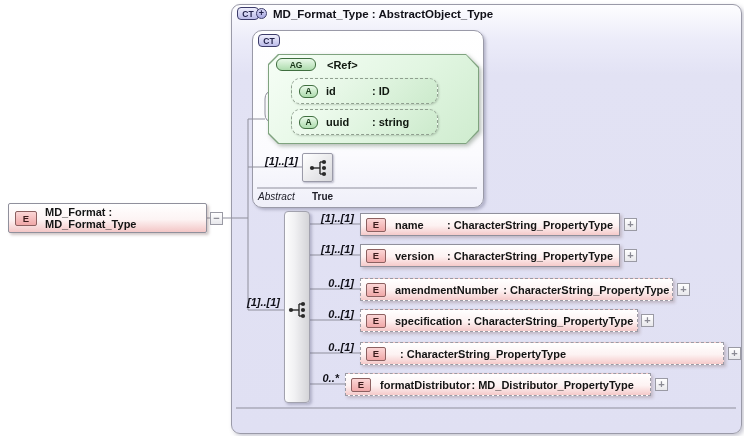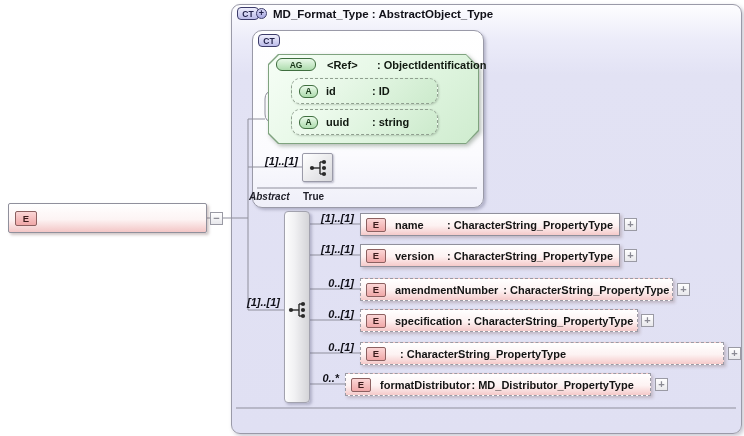--- a/index.html
+++ b/index.html
@@ -115,21 +115,20 @@
     <span class="badge badge-ct">CT</span>
   </div>
 
   <div class="abs ag-shape">
     <div class="ag-border"></div>
     <div class="ag-fill"></div>
   </div>
   <div class="abs ag-head">
     <span class="badge badge-ag">AG</span>
     <span class="ag-name">&lt;Ref&gt;</span>
-    <span class="etype">: ObjectIdentification</span>
   </div>
 
   <div class="abs attr-box" style="left:291px;top:78px;">
     <span class="badge badge-a">A</span>
     <span class="attr-name">id</span>
     <span class="etype">: ID</span>
   </div>
   <div class="abs attr-box" style="left:291px;top:109px;">
     <span class="badge badge-a">A</span>
     <span class="attr-name">uuid</span>
@@ -143,25 +142,26 @@
         <line x1="4" y1="10" x2="12" y2="10"></line>
       <line x1="12" y1="4" x2="12" y2="16"></line>
       <line x1="12" y1="4" x2="15" y2="4"></line>
         <line x1="12" y1="16" x2="15" y2="16"></line>
       <circle cx="16" cy="4" r="2.1"></circle>
         <circle cx="16" cy="10" r="2.1"></circle>
         <circle cx="16" cy="16" r="2.1"></circle>
     </svg>
   </div>
 
-  <span class="abs footer-label" style="left:249px;top:191px;font-weight:bold;">Abstract</span>
-  <span class="abs footer-value" style="left:303px;top:191px;">True</span>
+  <span class="abs footer-label" style="left:258px;top:191px;">Abstract</span>
+  <span class="abs footer-value" style="left:312px;top:191px;">True</span>
 
   <div class="abs el-box" style="left:8px;top:203px;width:199px;">
     <span class="badge badge-e" style="margin-right:8px;">E</span>
+    <span>MD_Format : MD_Format_Type</span>
   </div>
   <div class="abs minusbox" style="left:210px;top:212px;">−</div>
 
   <div class="abs card" style="left:246px;top:296px;width:34px;">[1]..[1]</div>
   <div class="abs seq-bar">
     <svg class="seq-glyph abs" style="left:2px;top:88px;" width="20" height="20" viewBox="0 0 20 20">
       <circle cx="4" cy="10" r="2.1"></circle>
         <line x1="4" y1="10" x2="12" y2="10"></line>
       <line x1="12" y1="4" x2="12" y2="16"></line>
       <line x1="12" y1="4" x2="15" y2="4"></line>

